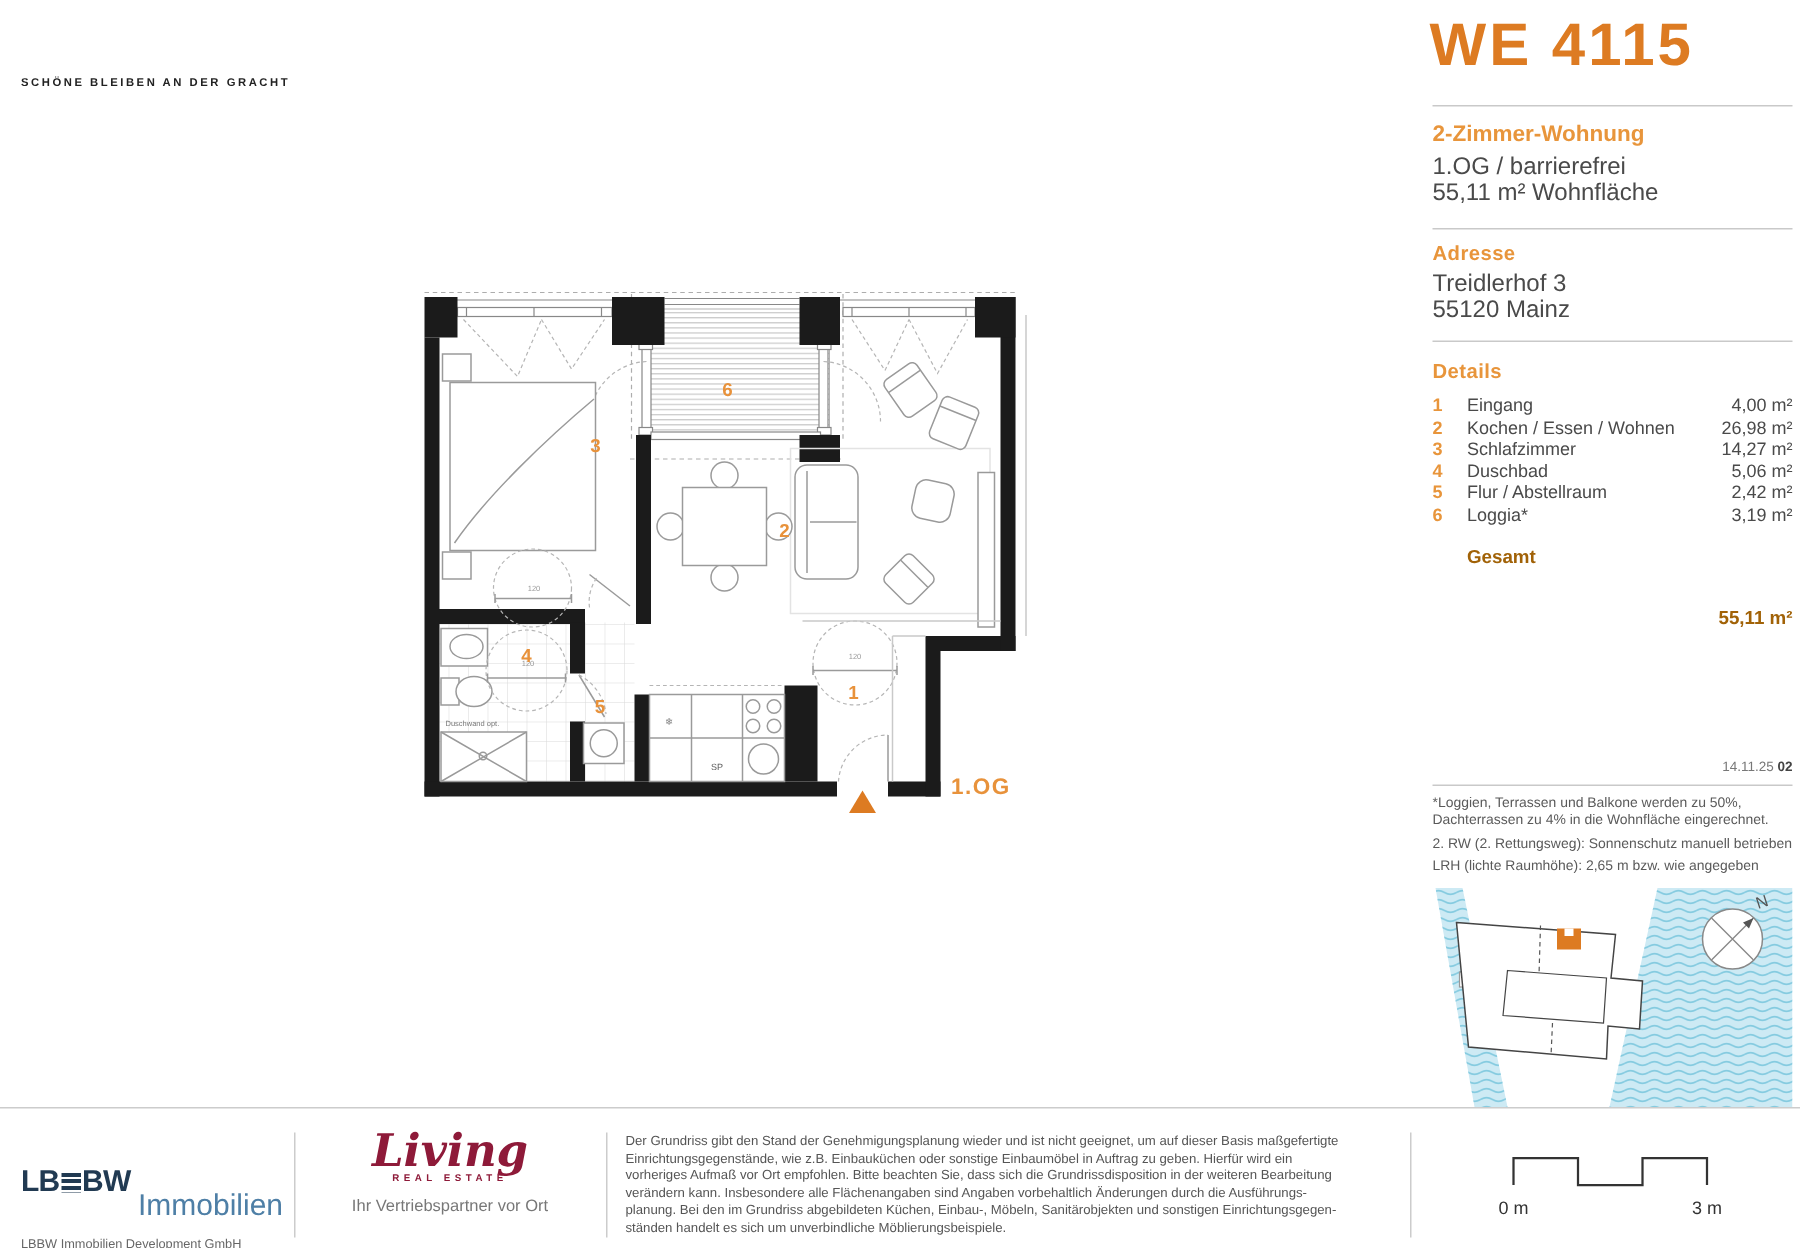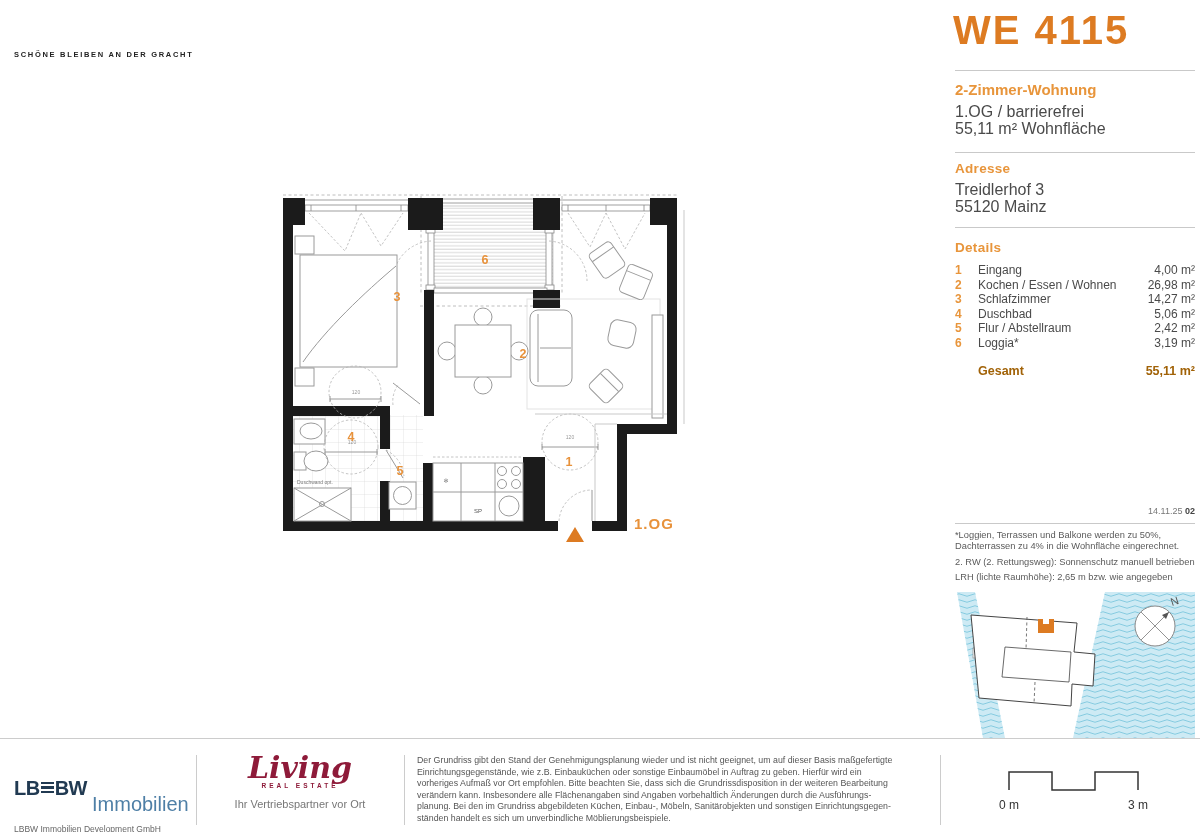--- a/index.html
+++ b/index.html
@@ -18,21 +18,21 @@
   .apt-type{position:absolute;left:955px;top:81px;font-size:15px;font-weight:700;color:#e8953b;}
   .body-lines{position:absolute;left:955px;font-size:16px;line-height:16.5px;color:#4a4a4a;}
   .detail-table{position:absolute;left:955px;top:263px;width:240px;font-size:12px;line-height:14.6px;}
   .detail-row{display:flex;}
   .detail-row .num{width:23px;color:#e8953b;font-weight:700;}
   .detail-row .lbl{flex:1;}
   .detail-row .ar{text-align:right;white-space:nowrap;}
   .total-row{position:absolute;left:955px;top:364px;width:240px;display:flex;font-size:12.5px;font-weight:700;color:#a16207;}
   .total-row .lbl{width:23px;}
   .total-row .t{flex:1;}
-  .total-row .ar{text-align:right;}
+  .total-row .ar{text-align:right;margin-top:41px;}
   .doc-date{position:absolute;left:955px;top:506px;width:240px;text-align:right;font-size:9px;color:#777;}
   .doc-date b{color:#444;}
   .footnotes{position:absolute;left:955px;top:530px;width:242px;font-size:9.3px;line-height:11.4px;color:#5a5a5a;}
   .footnotes .gap{margin-top:4px;}
   
   .plan-svg{position:absolute;left:273px;top:186px;width:430px;height:365px;}
   .site-svg{position:absolute;left:955px;top:592px;width:240px;height:146px;}
   .scale-svg{position:absolute;left:995px;top:762px;width:160px;height:58px;}
   .wall{fill:#1b1b1b;stroke:none;}
   .furn{fill:#ffffff;stroke:#9a9a9a;stroke-width:1;}

